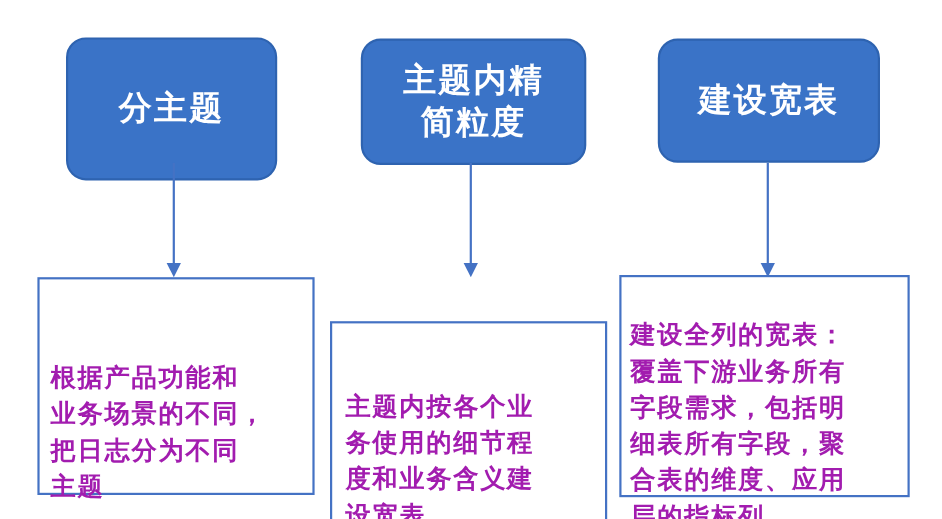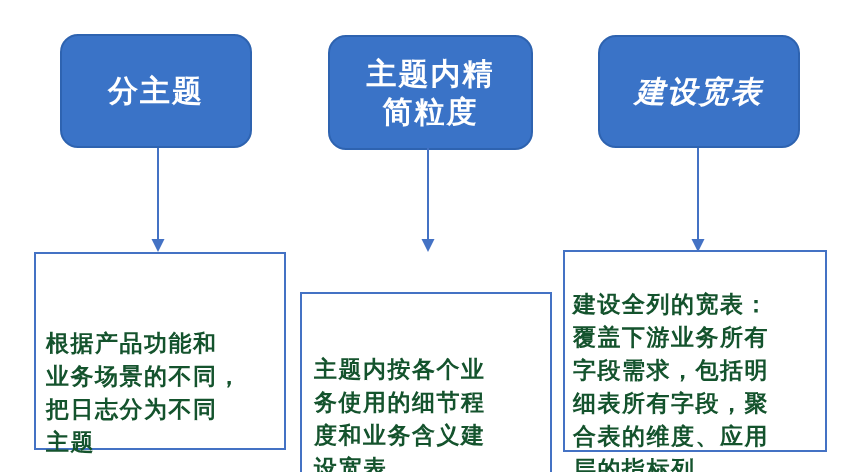--- a/index.html
+++ b/index.html
@@ -21,35 +21,35 @@
     display: flex;
     align-items: center;
     justify-content: center;
     text-align: center;
     font-weight: bold;
     font-size: 30px;
     line-height: 1.25;
     letter-spacing: 2px;
     white-space: pre-line;
   }
-  #header-1 { left: 60px;  top: 34px; width: 192px; height: 114px; }
+  #header-1 { left: 60px;  top: 34px; width: 192px; height: 130px; }
   #header-2 { left: 328px; top: 35px; width: 205px; height: 115px; text-align: center; }
-  #header-3 { left: 598px; top: 35px; width: 202px; height: 113px; font-style: italic; }
+  #header-3 { left: 598px; top: 35px; width: 202px; height: 113px; }
 
   .arrow-svg { position: absolute; top: 148px; width: 16px; height: 104px; }
   #arrow-1 { left: 150px; }
   #arrow-2 { left: 420px; }
   #arrow-3 { left: 690px; }
 
   .detail-box {
     position: absolute;
     background: #ffffff;
     border: 2px solid #4472c4;
     box-sizing: border-box;
-    color: #14532d;
+    color: #a21caf;
     font-weight: bold;
     font-size: 23px;
     line-height: 33px;
     letter-spacing: 1.5px;
     white-space: pre-line;
   }
   #detail-1 { left: 34px;  top: 252px; width: 252px; height: 198px; padding: 40px 4px 0 10px; }
   #detail-2 { left: 300px; top: 252px; width: 252px; height: 198px; padding: 26px 4px 0 12px; margin-top: 40px; }
   #detail-3 { left: 563px; top: 250px; width: 264px; height: 202px; padding: 3px 2px 0 8px; }
 </style>

